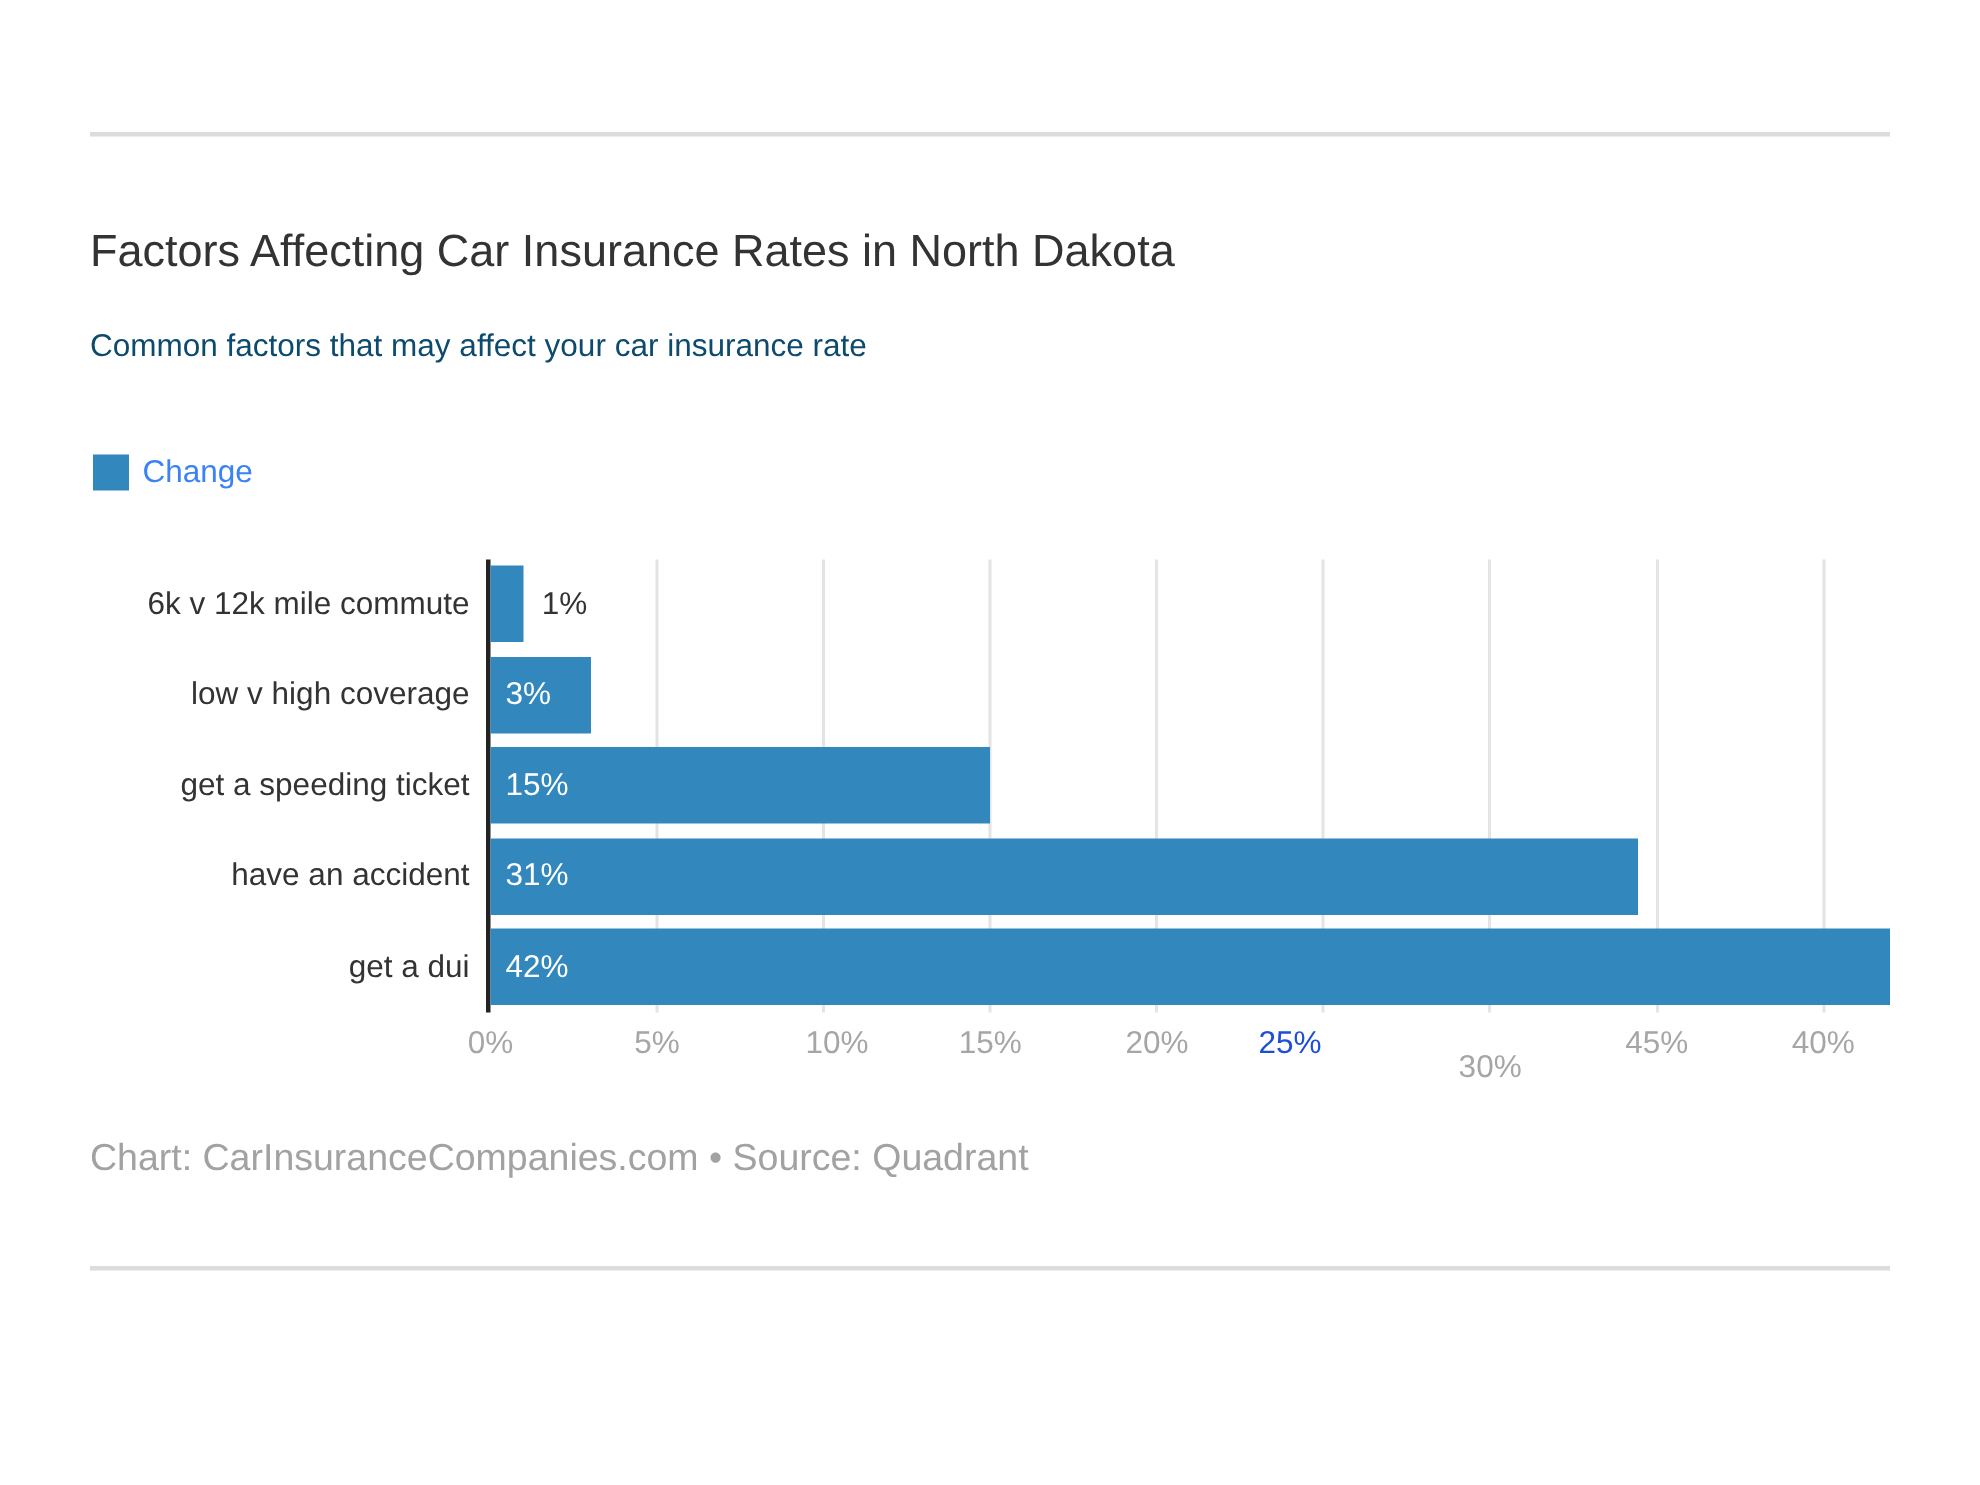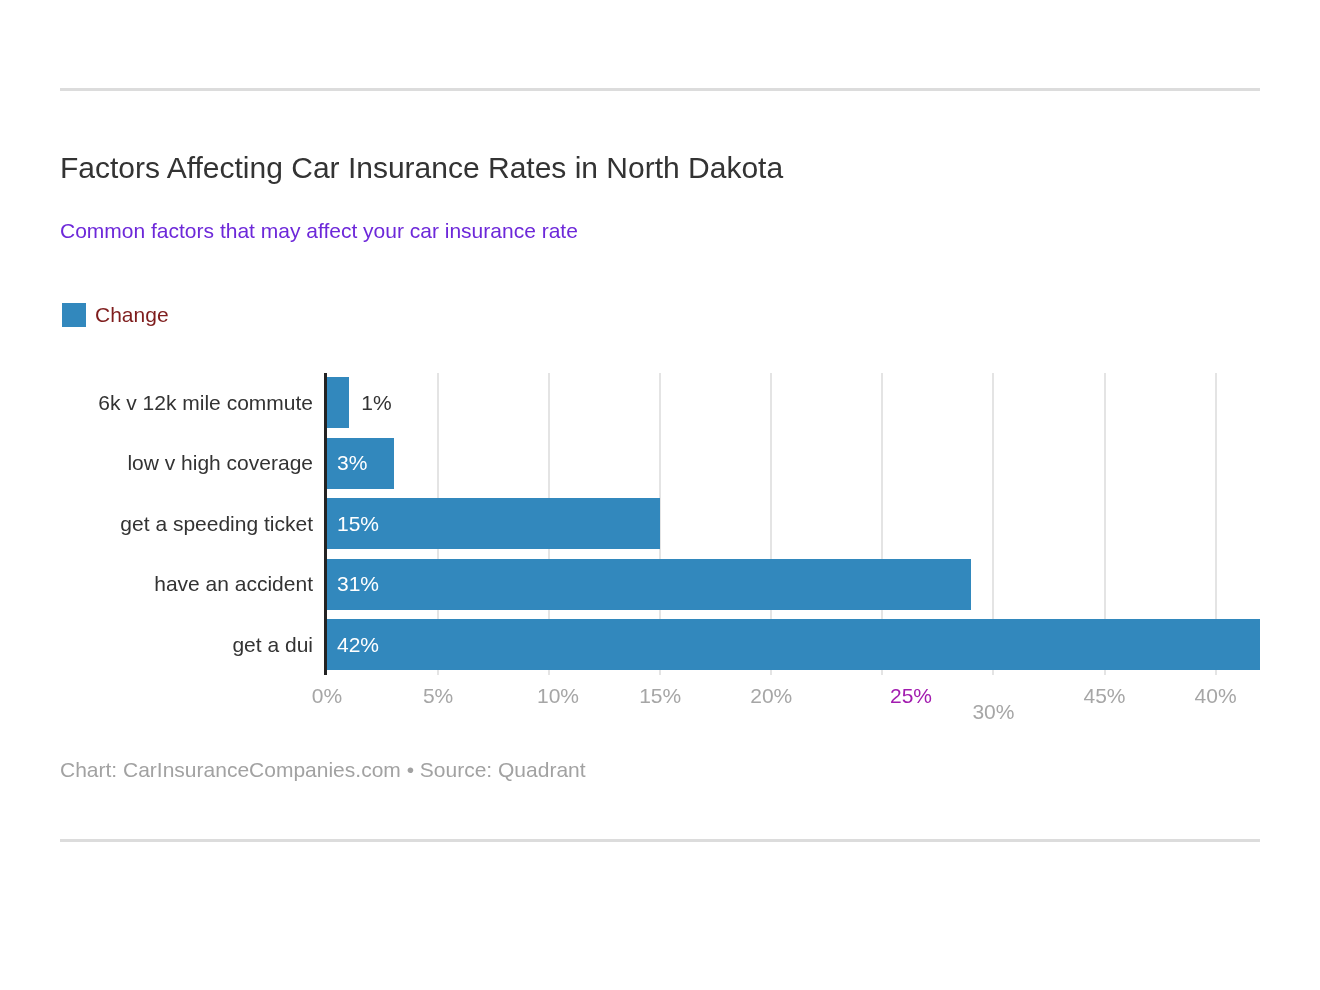--- a/index.html
+++ b/index.html
@@ -24,36 +24,36 @@
     margin: 60px 60px 0 60px;
     font-size: 30px;
     font-weight: 400;
     line-height: 1.15;
     color: #333333;
   }
   .subtitle {
     margin: 33px 60px 0 60px;
     font-size: 21px;
     font-weight: 400;
-    color: #6d28d9;
+    color: #0c4a6e;
   }
   .legend {
     display: flex;
     align-items: center;
     margin: 60px 60px 0 62px;
   }
   .legend-swatch {
     width: 24px;
     height: 24px;
     background: #3288bd;
   }
   .legend-label {
     margin-left: 9px;
     font-size: 21px;
-    color: #7f1d1d;
+    color: #3b82f6;
   }
   .chart {
     margin: 46px 60px 0 60px;
     width: 1200px;
   }
   .plot-wrap { display: flex; }
   .labels-col { width: 264px; }
   .plot {
     position: relative;
     width: 933px;
@@ -108,21 +108,21 @@
   .tick-label {
     position: absolute;
     top: 0;
     transform: translateX(-50%);
     font-size: 21px;
     color: #a6a6a6;
     white-space: nowrap;
   }
   .footer {
     margin: 44px 60px 0 60px;
-    font-size: 21px;
+    font-size: 25px;
     color: #a2a2a2;
   }
 </style>
 </head>
 <body>
 
 <div class="page">
 
   <div class="rule rule-top"></div>
 
@@ -174,39 +174,39 @@
               <div class="bar" style="width: 66.6429px; background: rgb(50, 136, 189);">
                 <span class="value-inside">3%</span>
               </div>
             </div>
             <div class="bar-row">
               <div class="bar" style="width: 333.214px; background: rgb(50, 136, 189);">
                 <span class="value-inside">15%</span>
               </div>
             </div>
             <div class="bar-row">
-              <div class="bar" style="width: 644px; background: rgb(50, 136, 189);">
+              <div class="bar" style="width: 765px; background: rgb(50, 136, 189);">
                 <span class="value-inside">31%</span>
               </div>
             </div>
             <div class="bar-row">
               <div class="bar" style="width: 1007px; background: rgb(50, 136, 189);">
                 <span class="value-inside">42%</span>
               </div>
             </div>
           </div>
       </div>
     </div>
     <div class="xaxis" id="xaxis">
         <span class="tick-label" style="left: 0px; color: rgb(166, 166, 166);">0%</span>
         <span class="tick-label" style="left: 111.071px; color: rgb(166, 166, 166);">5%</span>
         <span class="tick-label" style="left: 231px; color: rgb(166, 166, 166);">10%</span>
         <span class="tick-label" style="left: 333.214px; color: rgb(166, 166, 166);">15%</span>
         <span class="tick-label" style="left: 444.286px; color: rgb(166, 166, 166);">20%</span>
-        <span class="tick-label" style="left: 584px; color: #a21caf;">25%</span>
+        <span class="tick-label" style="left: 533px; color: #1d4ed8;">25%</span>
         <span class="tick-label" style="left: 666.429px; color: rgb(166, 166, 166); margin-top: 16px;">30%</span>
         <span class="tick-label" style="left: 777.5px; color: rgb(166, 166, 166);">45%</span>
         <span class="tick-label" style="left: 888.571px; color: rgb(166, 166, 166);">40%</span>
       </div>
   </div>
 
   <div class="footer">Chart: CarInsuranceCompanies.com • Source: Quadrant</div>
 
   <div class="rule rule-bottom"></div>
 

